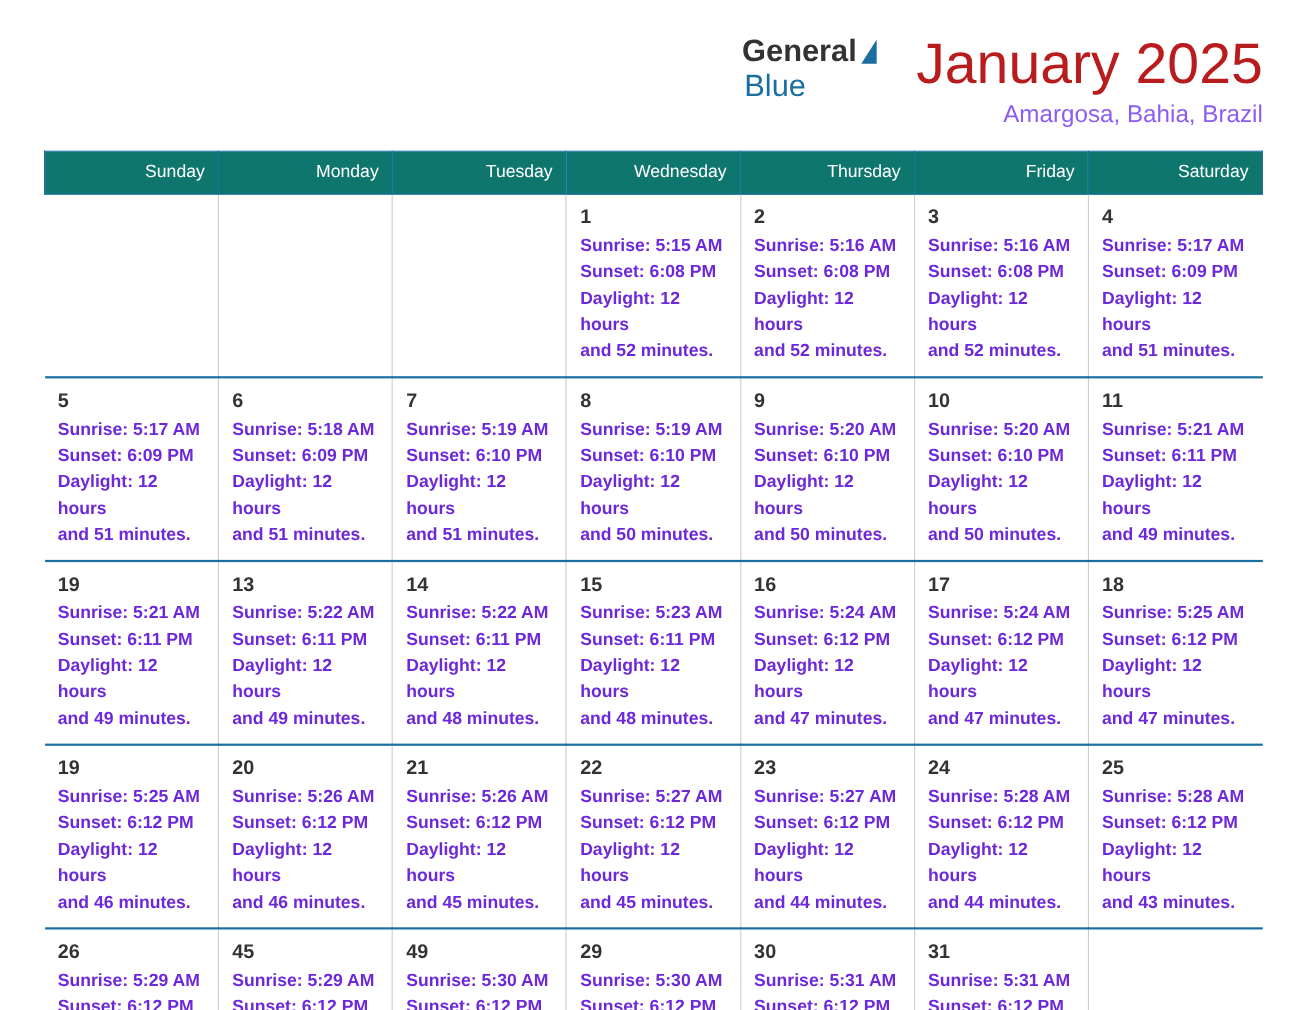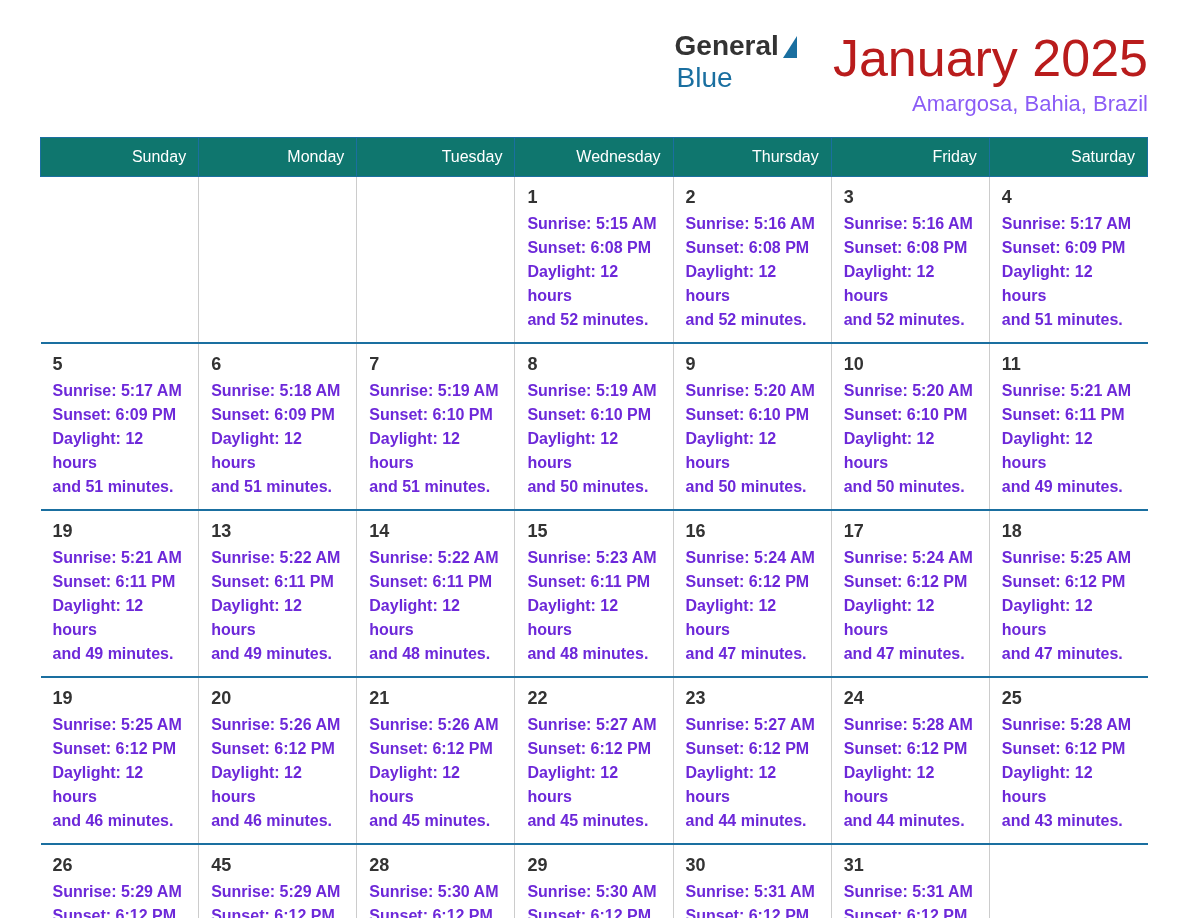--- a/index.html
+++ b/index.html
@@ -329,21 +329,21 @@
 and 43 minutes.</div>
         </td>
         <td>
           <div class="day-number">45</div>
           <div class="day-info" style="white-space: pre-line;">Sunrise: 5:29 AM
 Sunset: 6:12 PM
 Daylight: 12 hours
 and 42 minutes.</div>
         </td>
         <td>
-          <div class="day-number">28</div>
+          <div class="day-number">49</div>
           <div class="day-info" style="white-space: pre-line;">Sunrise: 5:30 AM
 Sunset: 6:12 PM
 Daylight: 12 hours
 and 42 minutes.</div>
         </td>
         <td>
           <div class="day-number">29</div>
           <div class="day-info" style="white-space: pre-line;">Sunrise: 5:30 AM
 Sunset: 6:12 PM
 Daylight: 12 hours

